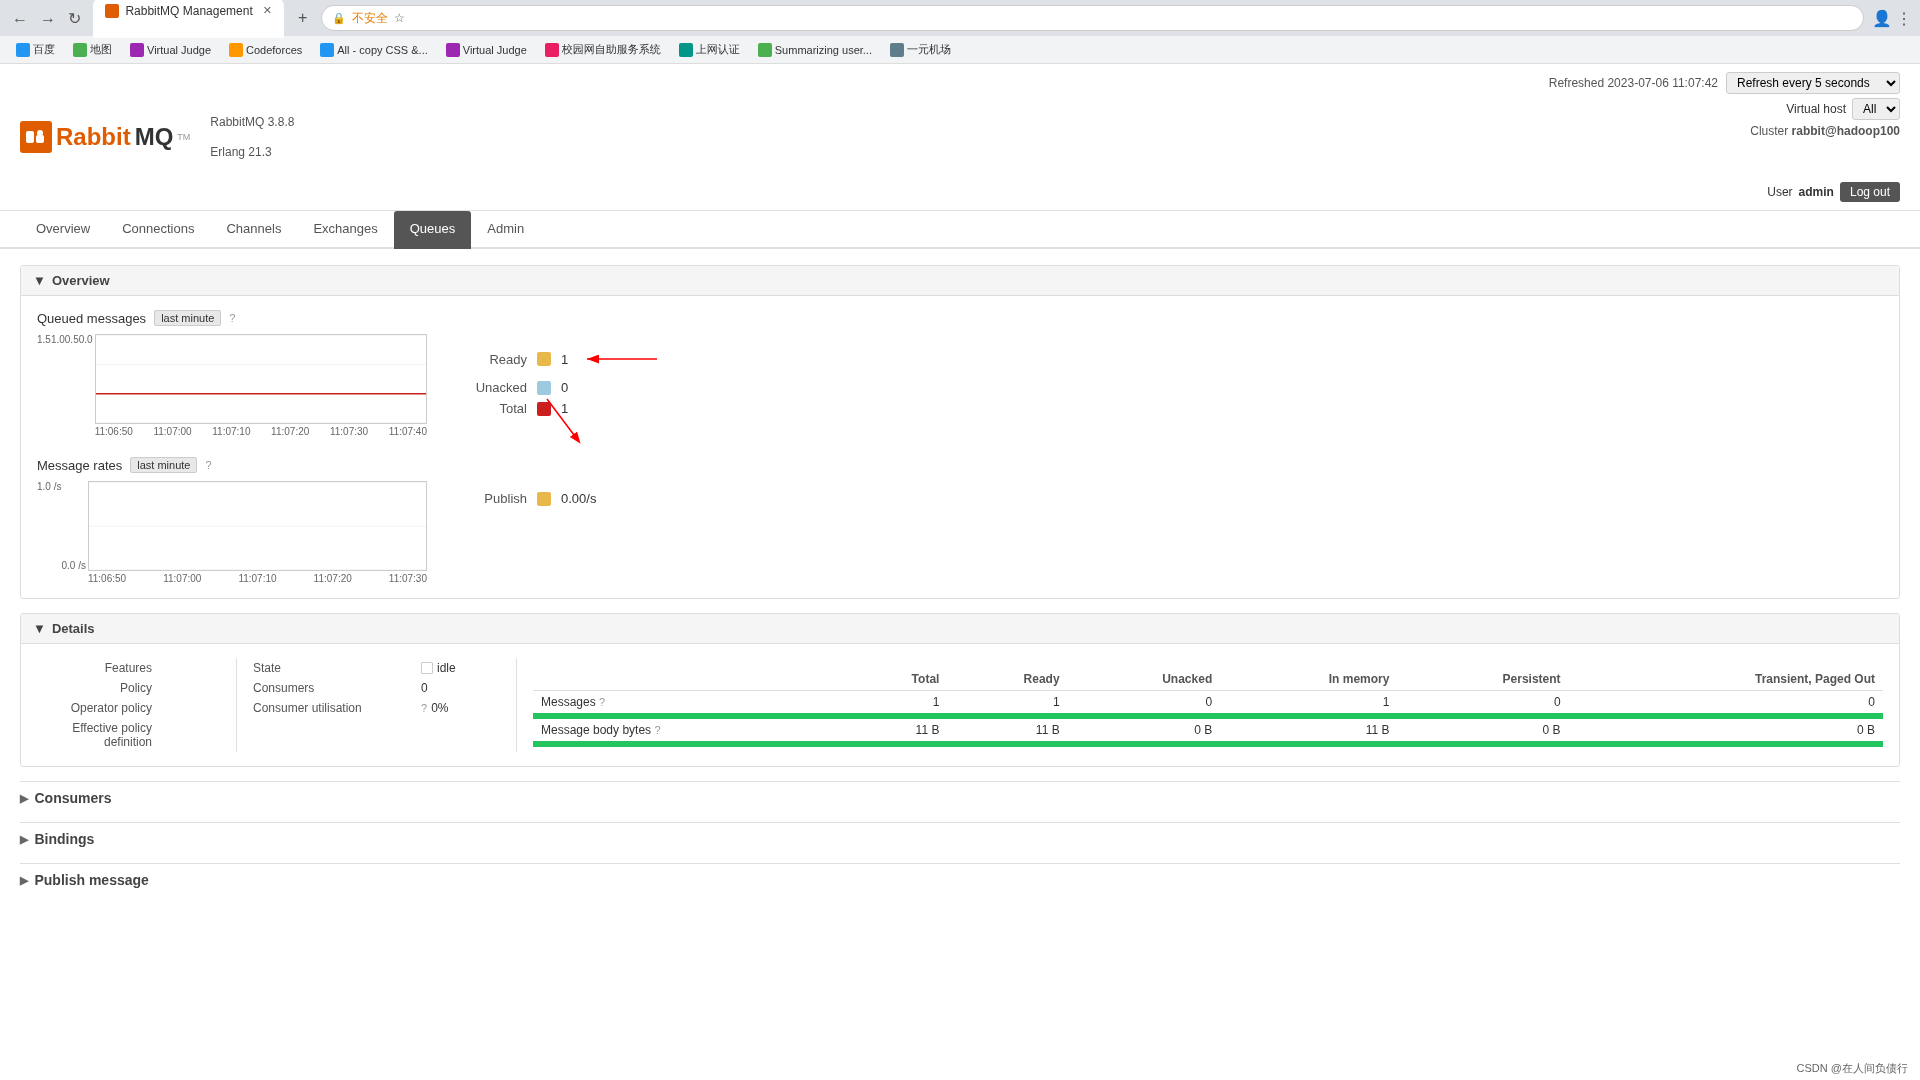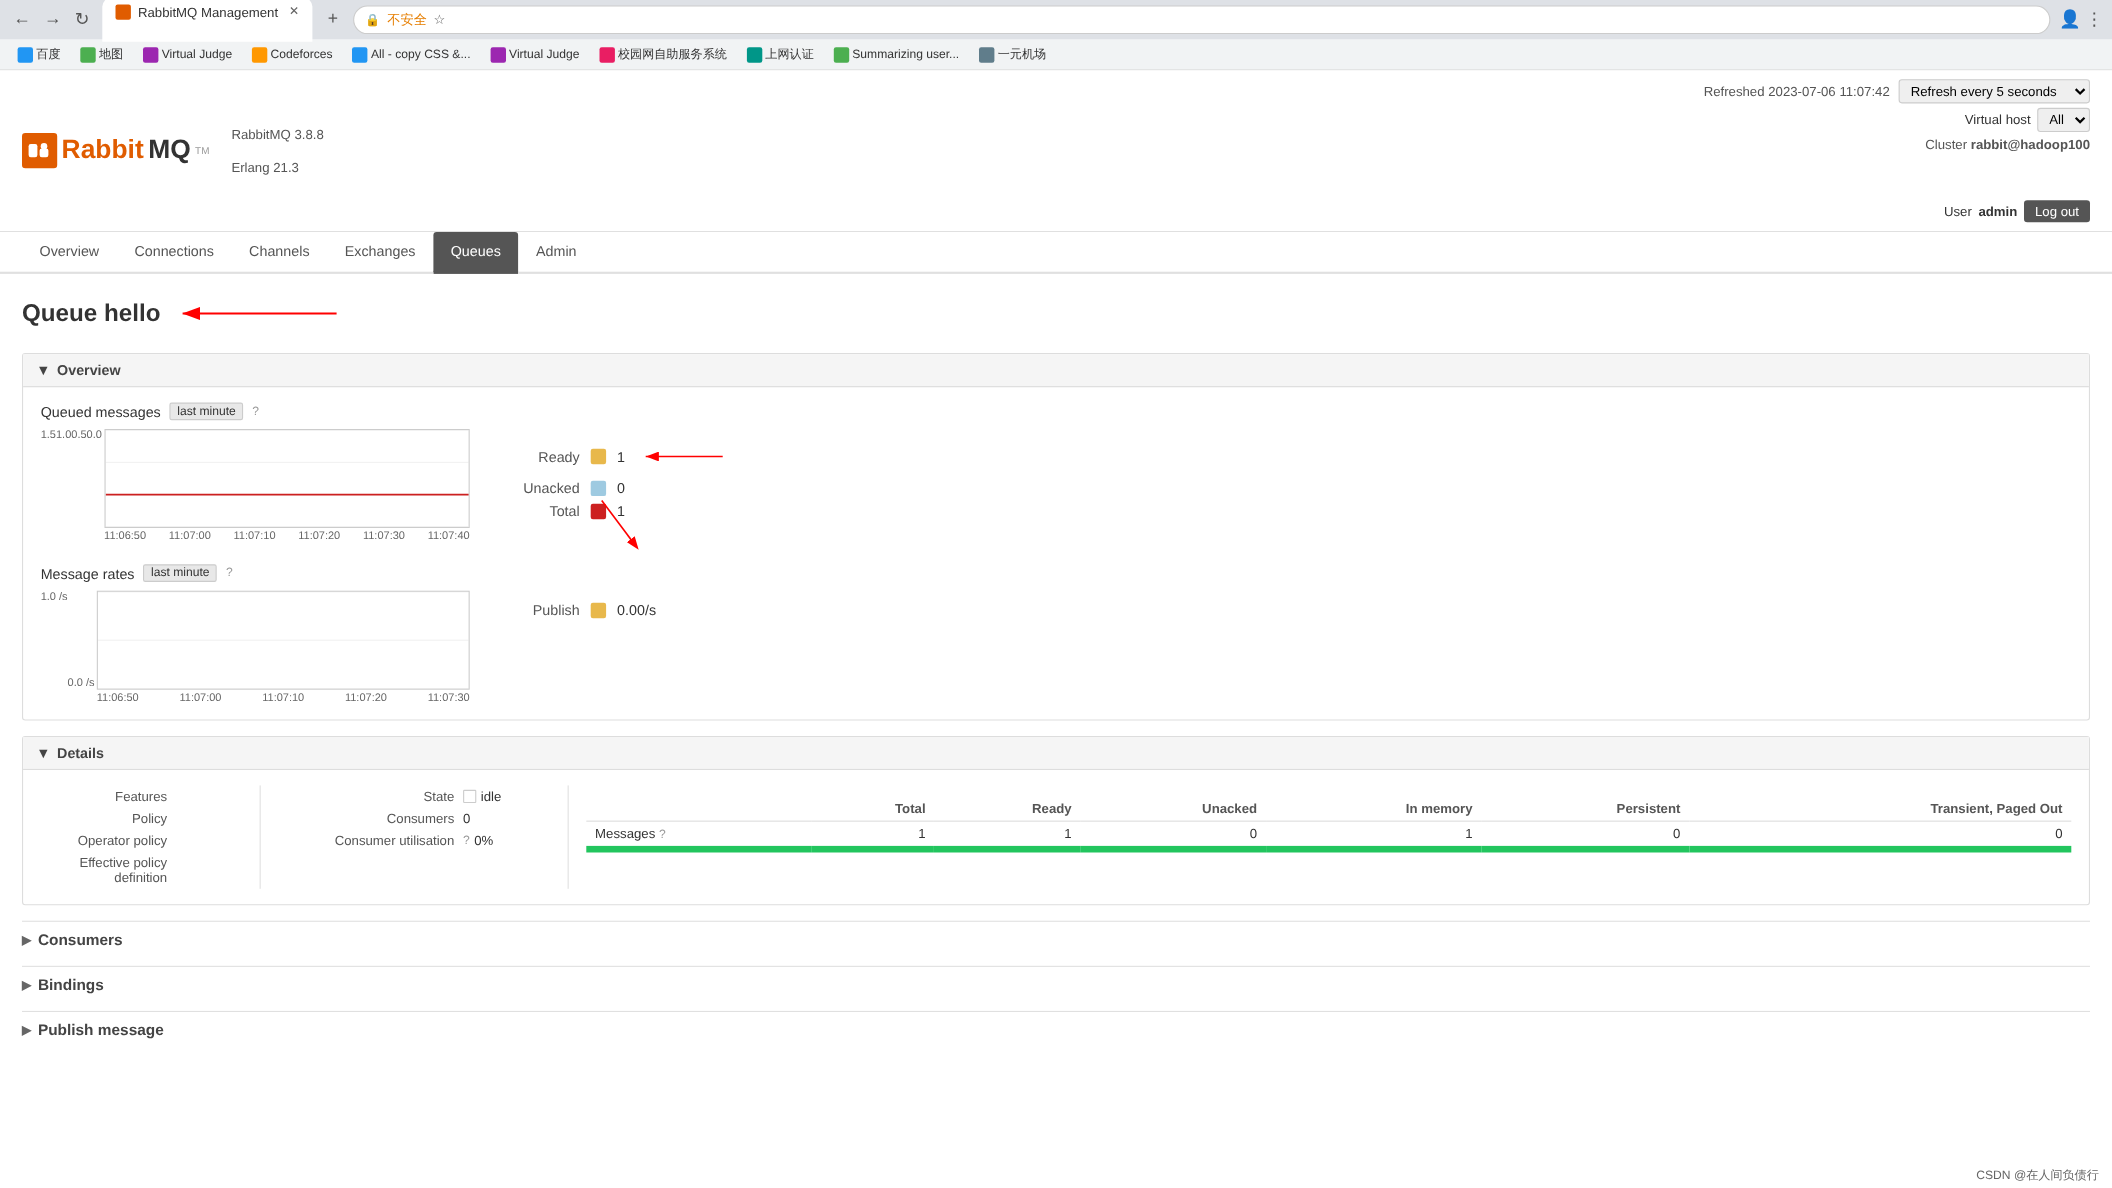--- a/index.html
+++ b/index.html
@@ -93,21 +93,21 @@
 
     .details-outer { display: grid; grid-template-columns: 200px 280px 1fr; gap: 0; }
     .details-col-left { border-right: 1px solid #e0e0e0; padding-right: 16px; }
     .details-col-middle { padding: 0 16px; border-right: 1px solid #e0e0e0; }
     .details-col-right { padding-left: 16px; }
 
     .kv-row { display: flex; justify-content: flex-end; padding: 3px 0; font-size: 12px; }
     .kv-key { color: #555; text-align: right; margin-right: 8px; }
     .kv-val { min-width: 60px; }
     .kv-row-center { display: flex; align-items: center; padding: 3px 0; font-size: 12px; }
-    .kv-key-left { color: #555; min-width: 160px; text-align: right; margin-right: 8px; }
+    .kv-key-left { color: #555; min-width: 160px; margin-right: 8px; }
 
     .y-axis-labels { display: flex; flex-direction: row; justify-content: space-between; font-size: 10px; color: #666; text-align: right; height: 90px; padding: 0; margin-right: 2px; }
 
     .chart-wrapper { display: flex; align-items: flex-start; }
 
     .footer { position: fixed; bottom: 0; right: 0; background: rgba(255,255,255,0.9); padding: 4px 12px; font-size: 11px; color: #666; }
   </style>
 </head>
 <body>
 
@@ -233,31 +233,20 @@
   <div class="nav-item">Overview</div>
   <div class="nav-item">Connections</div>
   <div class="nav-item">Channels</div>
   <div class="nav-item">Exchanges</div>
   <div class="nav-item active">Queues</div>
   <div class="nav-item">Admin</div>
 </div>
 
 <div class="content">
 
-  <div class="queue-title-area">
-    <h1 class="queue-title">Queue hello</h1>
-    <svg width="160" height="40" viewBox="0 0 160 40">
-      <defs>
-          <marker id="arrowhead1" markerWidth="8" markerHeight="6" refX="8" refY="3" orient="auto">
-            <polygon points="0 0, 8 3, 0 6" fill="red"></polygon>
-          </marker>
-        </defs>
-      <line x1="150" y1="20" x2="10" y2="20" stroke="red" stroke-width="2" marker-end="url(#arrowhead1)"></line>
-    </svg>
-  </div>
 
   <div class="section">
     <div class="section-header">
       <span>▼</span>
       <span>Overview</span>
     </div>
     <div class="section-body">
 
       <div style="margin-bottom:20px;">
         <div class="chart-label-row">
@@ -442,20 +431,29 @@
             <tbody>
               <tr>
                 <td>Messages <span class="help-icon">?</span></td>
                 <td>1</td>
                 <td>1</td>
                 <td>0</td>
                 <td>1</td>
                 <td>0</td>
                 <td>0</td>
               </tr>
+              <tr>
+                <td>Message body bytes <span class="help-icon">?</span></td>
+                <td>11 B</td>
+                <td>11 B</td>
+                <td>0 B</td>
+                <td>11 B</td>
+                <td>0 B</td>
+                <td>0 B</td>
+              </tr>
             </tbody>
           </table>
         </div>
       </div>
     </div>
   </div>
 
   <div class="collapsible-section">
     <div class="collapsible-header">
       <span class="collapsible-arrow">▶</span>

